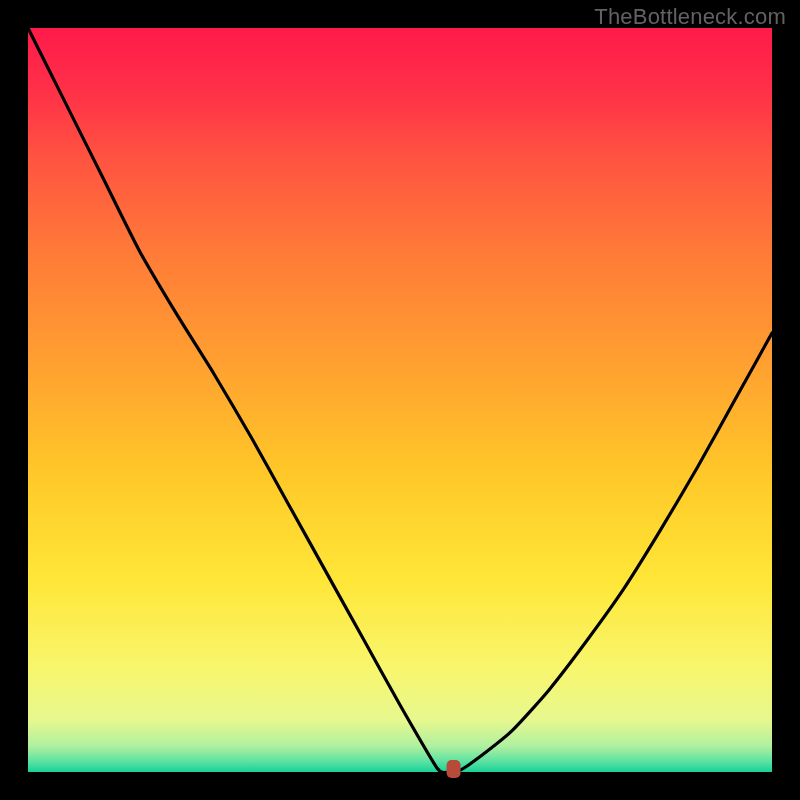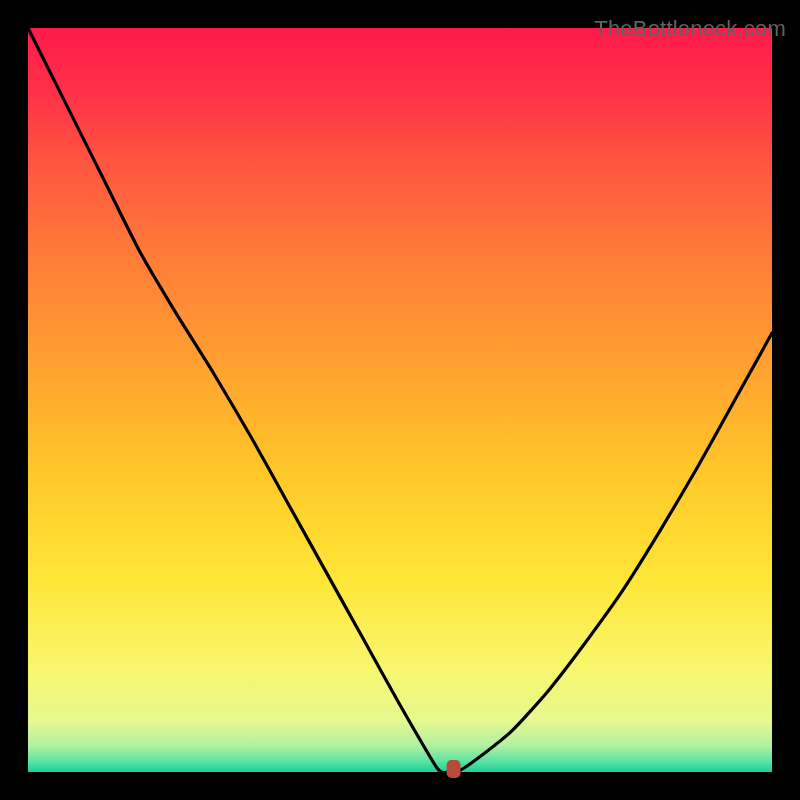--- a/index.html
+++ b/index.html
@@ -12,21 +12,21 @@
     font-family: Arial, Helvetica, sans-serif;
   }
   .frame {
     position: relative;
     width: 800px;
     height: 800px;
     background: #000;
   }
   .watermark {
     position: absolute;
-    top: 16px;
+    top: 4px;
     right: 14px;
     color: #626262;
     font-size: 22px;
     font-weight: 400;
     letter-spacing: 0.2px;
     z-index: 10;
   }
   svg.chart-svg {
     position: absolute;
     left: 0;

